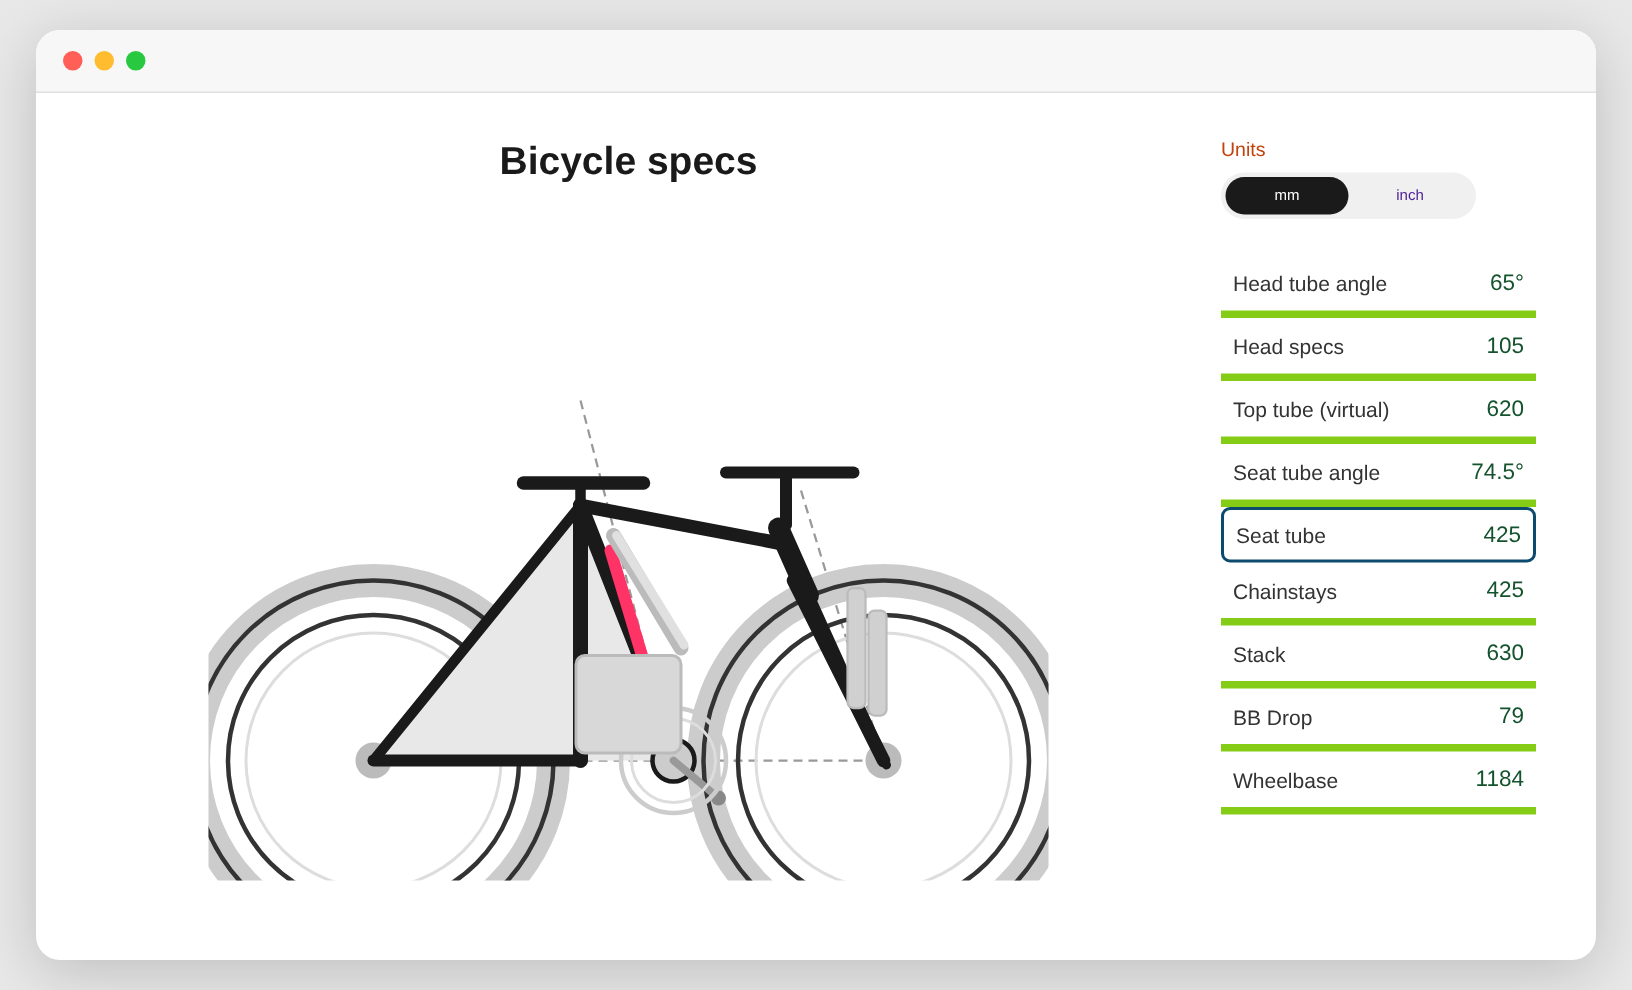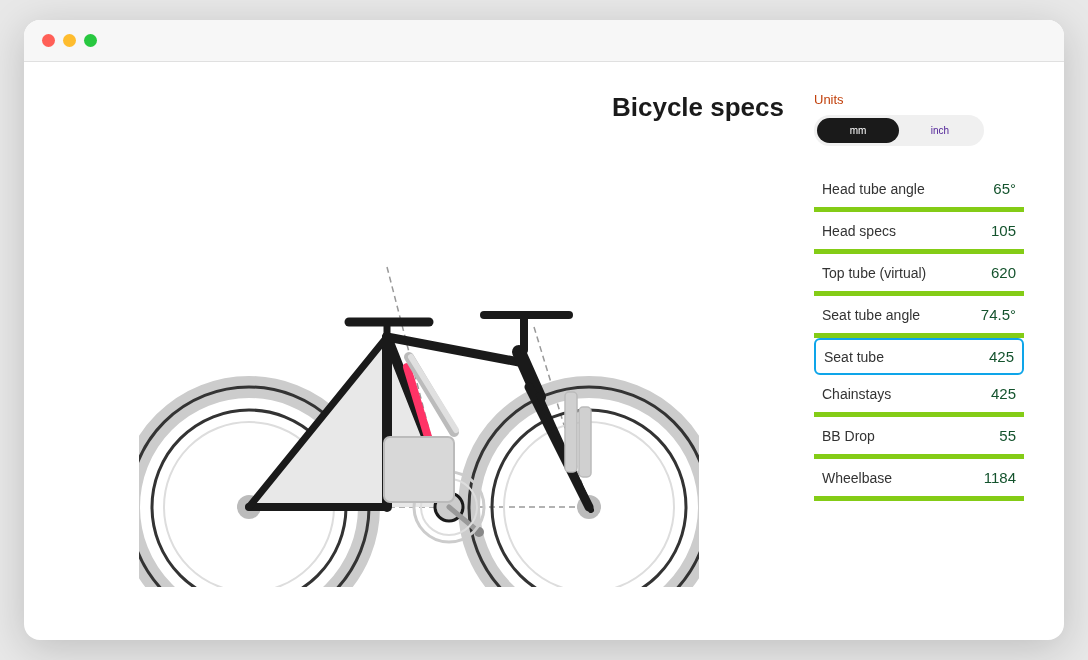--- a/index.html
+++ b/index.html
@@ -47,21 +47,21 @@
       flex: 1;
       display: flex;
       flex-direction: column;
       align-items: center;
     }
 
     .page-title {
       font-size: 26px;
       font-weight: 700;
       color: #1a1a1a;
-      text-align: right;
+      text-align: center;
       margin-bottom: 20px;
       width: 100%;
     }
 
     .bike-container {
       width: 100%;
       flex: 1;
       display: flex;
       align-items: center;
       justify-content: center;
@@ -122,21 +122,21 @@
 
     .spec-row {
       display: flex;
       justify-content: space-between;
       align-items: center;
       padding: 10px 8px;
       border-bottom: 5px solid #84cc16;
     }
 
     .spec-row.highlighted {
-      border: 2px solid #0ea5e9;
+      border: 2px solid #0c4a6e;
       border-radius: 6px;
       background: #fff;
       padding: 8px 8px;
       gap: 43px;
     }
 
     .spec-name {
       font-size: 14px;
       color: #333;
       font-weight: 400;
@@ -258,22 +258,26 @@
           </div>
           <div class="spec-row highlighted">
             <span class="spec-name">Seat tube</span>
             <span class="spec-value">425</span>
           </div>
           <div class="spec-row">
             <span class="spec-name">Chainstays</span>
             <span class="spec-value">425</span>
           </div>
           <div class="spec-row">
+            <span class="spec-name">Stack</span>
+            <span class="spec-value">630</span>
+          </div>
+          <div class="spec-row">
             <span class="spec-name">BB Drop</span>
-            <span class="spec-value">55</span>
+            <span class="spec-value">79</span>
           </div>
           <div class="spec-row">
             <span class="spec-name">Wheelbase</span>
             <span class="spec-value">1184</span>
           </div>
         </div>
     </div>
   </div>
 </div>
 

